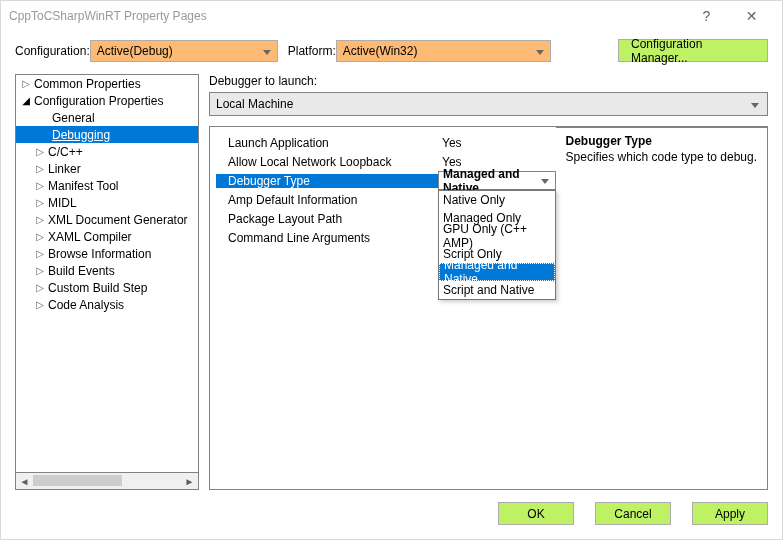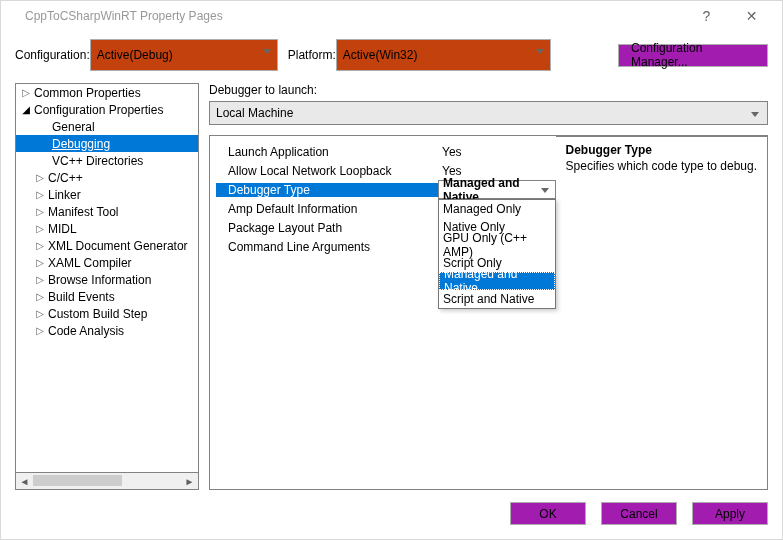--- a/index.html
+++ b/index.html
@@ -1,27 +1,27 @@
 <!DOCTYPE html>
 <html><head>
 <meta charset="utf-8">
 <style>
   * { box-sizing: border-box; font-family: "Segoe UI", Tahoma, sans-serif; font-size: 12px; }
   body { margin: 0; background: #fff; color: #000; }
   .window { width: 783px; height: 540px; border: 1px solid #d9d9d9; display: flex; flex-direction: column; background: #fff; }
-  .titlebar { height: 30px; display: flex; align-items: center; padding: 0 8px; color: #999; margin-left: 16px; }
+  .titlebar { height: 30px; display: flex; align-items: center; padding: 0 8px; color: #999; }
   .titlebar .title { flex: 1; }
   .titlebar .tbtn { width: 45px; text-align: center; color: #666; font-size: 14px; }
   .toprow { display: flex; align-items: center; padding: 8px 14px 12px 14px; }
   .toprow label { color: #000; }
-  .combo { position: relative; background: #c2410c; border: 1px solid #adadad; height: 32px; display: flex; align-items: center; padding: 0 20px 0 6px; }
+  .combo { position: relative; background: #fdba74; border: 1px solid #adadad; height: 22px; display: flex; align-items: center; padding: 0 20px 0 6px; }
   .combo::after { content: ""; position: absolute; right: 6px; top: 9px; border-left: 4px solid transparent; border-right: 4px solid transparent; border-top: 5px solid #666; }
   .combo.cfg { width: 188px; }
   .combo.plat { width: 215px; }
-  .btn { background: #a21caf; border: 1px solid #adadad; height: 23px; padding: 0 12px; display: inline-flex; align-items: center; justify-content: center; cursor: default; }
+  .btn { background: #bef264; border: 1px solid #adadad; height: 23px; padding: 0 12px; display: inline-flex; align-items: center; justify-content: center; cursor: default; }
   .main { flex: 1; display: flex; padding: 0 14px 0 14px; gap: 10px; overflow: hidden; }
   .tree-wrap { width: 184px; display: flex; flex-direction: column; }
   .tree { flex: 1; border: 1px solid #828282; overflow: hidden; background: #fff; }
   .tree ul { list-style: none; margin: 0; padding: 0; }
   .tree li { white-space: nowrap; }
   .tree .row { display: flex; align-items: center; height: 17px; padding-left: 4px; }
   .tree .arrow { width: 12px; display: inline-flex; justify-content: center; color: #666; font-size: 10px; }
   .tree .arrow.open { color: #000; }
   .tree .lbl { padding: 0 2px; }
   .tree .child .row { padding-left: 18px; }
@@ -42,21 +42,21 @@
   .grow .gname { width: 228px; padding-left: 18px; }
   .grow .gval { flex: 1; padding-left: 4px; position: relative; }
   .grow.sel .gname { background: #0078d7; color: #fff; margin-left: 6px; padding-left: 12px; width: 222px; }
   .grow.sel .gval { font-weight: bold; border: 1px solid #828282; height: 19px; display: flex; align-items: center; }
   .grow.sel .gval::after { content: ""; position: absolute; right: 6px; top: 7px; border-left: 4px solid transparent; border-right: 4px solid transparent; border-top: 5px solid #666; }
   .desc { border-top: 1px solid #828282; padding: 6px 10px 10px 10px; height: 60px; }
   .desc .dt { font-weight: bold; margin-bottom: 2px; }
   .dropdown { position: absolute; left: 228px; right: 0; top: 63px; border: 1px solid #767676; background: #fff; z-index: 5; box-shadow: 2px 2px 4px rgba(0,0,0,0.2);}
   .dropdown .opt { height: 18px; display: flex; align-items: center; padding: 0 4px; }
   .dropdown .opt.hl { background: #0078d7; color: #fff; border: 1px dotted #fff; height: 18px; box-sizing: border-box; }
-  .footer { display: flex; justify-content: flex-end; gap: 15px; padding: 12px 14px 14px 14px; }
+  .footer { display: flex; justify-content: flex-end; gap: 21px; padding: 12px 14px 14px 14px; }
   .footer .btn { width: 76px; }
 </style>
 </head>
 <body>
 
 <div class="window">
   <div class="titlebar">
     <span class="title">CppToCSharpWinRT Property Pages</span>
     <span class="tbtn">?</span>
     <span class="tbtn">✕</span>
@@ -96,25 +96,20 @@
                 <li class="leaf">
                   <div class="row">
                     <span class="lbl">General</span>
                   </div>
                 </li>
                 <li class="leaf">
                   <div class="row selected">
                     <span class="lbl">Debugging</span>
                   </div>
                 </li>
-                <li class="leaf">
-                  <div class="row">
-                    <span class="lbl">VC++ Directories</span>
-                  </div>
-                </li>
                 <li class="child">
                   <div class="row">
                     <span class="arrow">▷</span>
                     <span class="lbl">C/C++</span>
                   </div>
                 </li>
                 <li class="child">
                   <div class="row">
                     <span class="arrow">▷</span>
                     <span class="lbl">Linker</span>
@@ -206,22 +201,22 @@
             </div>
             <div class="grow">
               <div class="gname">Package Layout Path</div>
               <div class="gval"></div>
             </div>
             <div class="grow">
               <div class="gname">Command Line Arguments</div>
               <div class="gval"></div>
             </div>
             <div class="dropdown">
+              <div class="opt">Native Only</div>
               <div class="opt">Managed Only</div>
-              <div class="opt">Native Only</div>
               <div class="opt">GPU Only (C++ AMP)</div>
               <div class="opt">Script Only</div>
               <div class="opt hl">Managed and Native</div>
               <div class="opt">Script and Native</div>
             </div>
           </div>
         <div class="desc">
           <div class="dt">Debugger Type</div>
           <div>Specifies which code type to debug.</div>
         </div>

